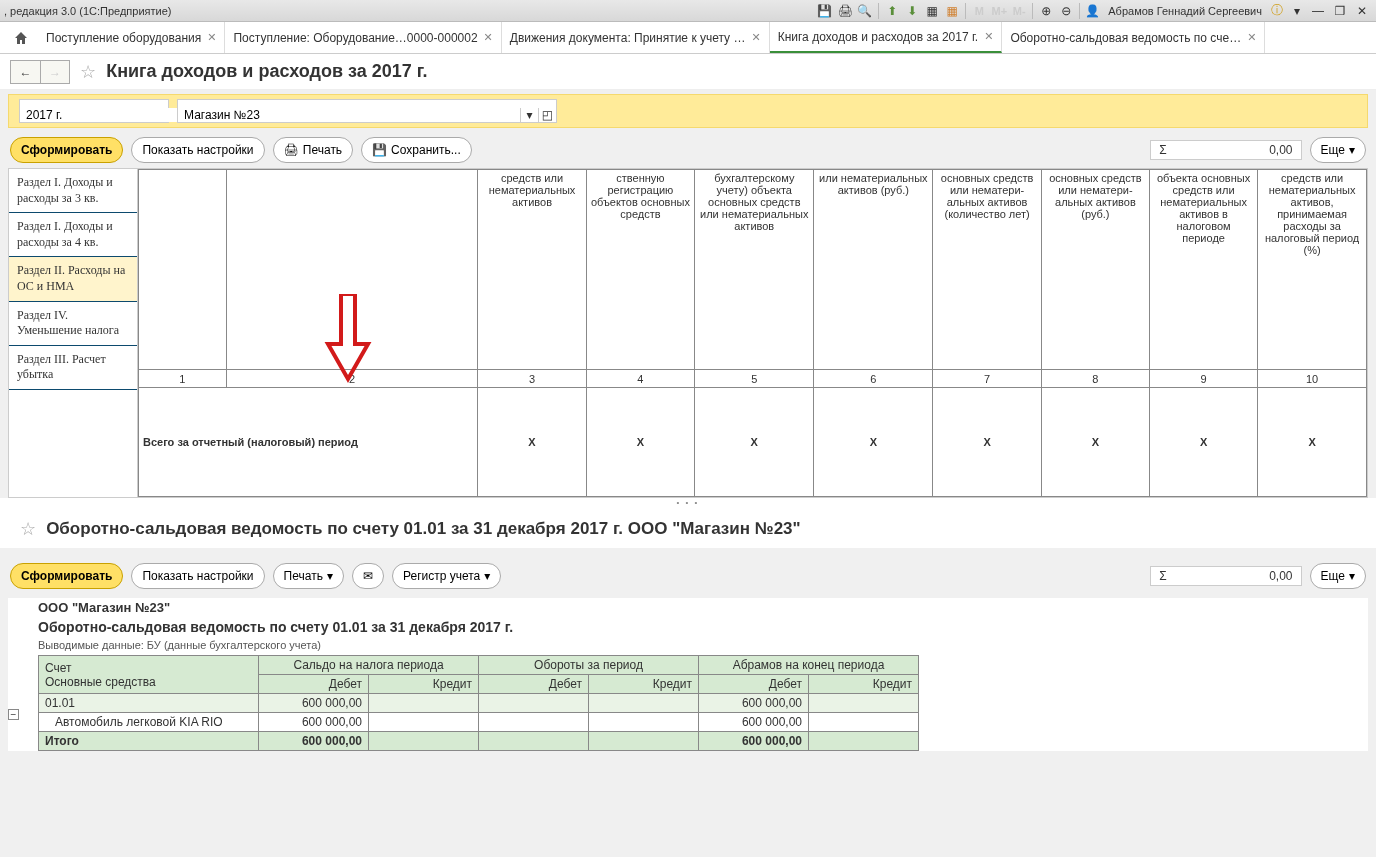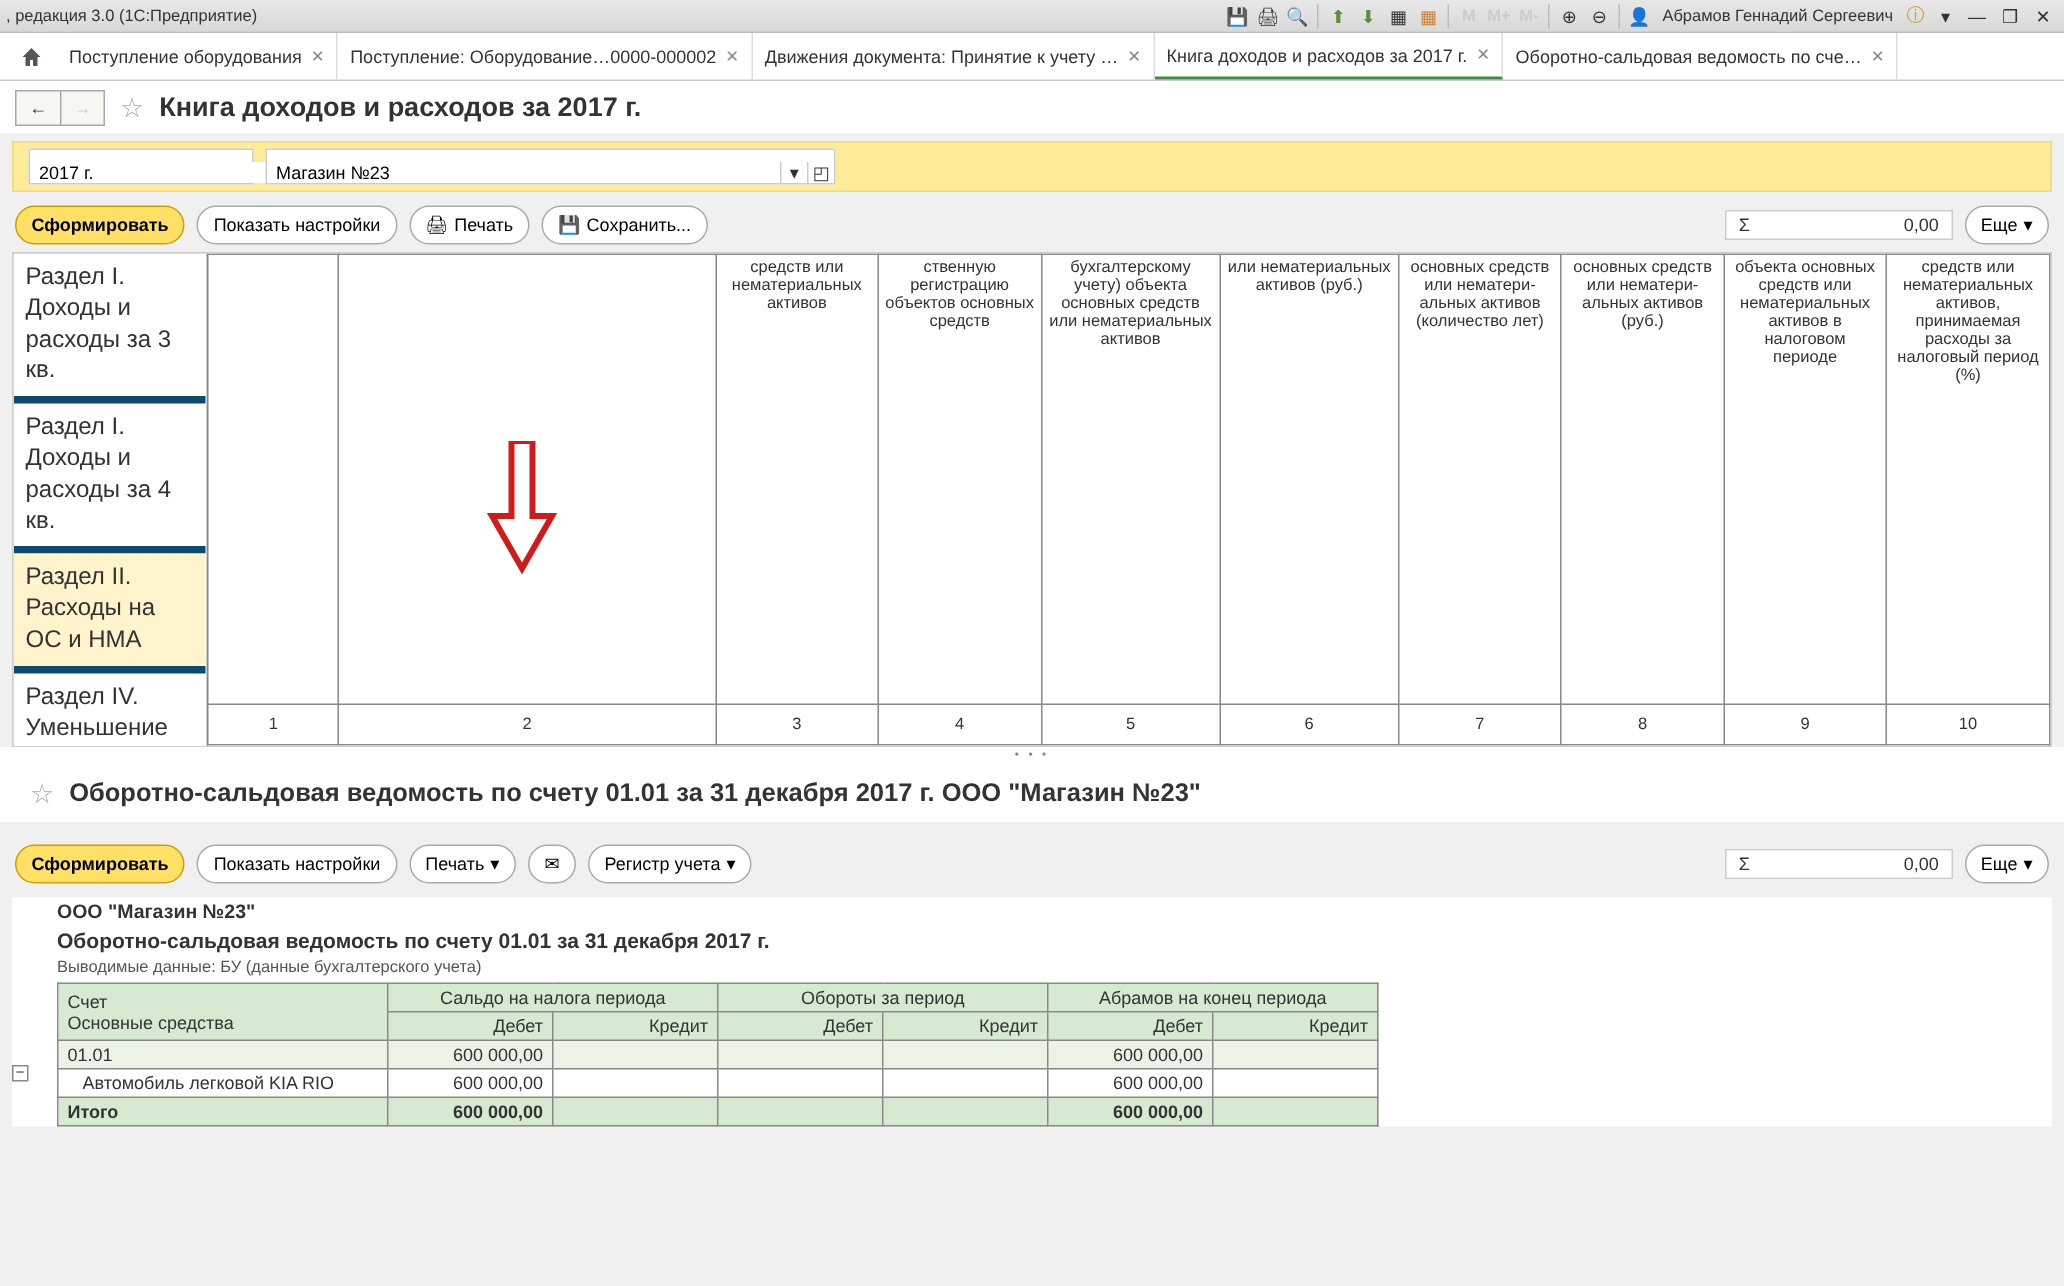--- a/index.html
+++ b/index.html
@@ -45,21 +45,21 @@
 .actionsrow { height: 36px; display: flex; align-items: center; padding: 2px 10px; gap: 8px; }
 .btn { height: 26px; background: #fff; border: 1px solid #aaa; padding: 0 10px; display: inline-flex; align-items: center; cursor: pointer; font-size: 12px; border-radius: 13px; gap: 4px; }
 .btn-primary { background: #ffe066; border-color: #c9a100; font-weight: bold; }
 .actions-right { margin-left: auto; display: flex; align-items: center; gap: 8px; }
 .sum-box { display: flex; align-items: center; gap: 6px; border: 1px solid #ccc; padding: 2px 8px; background: #fff; }
 .sum-val { width: 120px; text-align: right; }
 
 
 .top-panel { display: flex; height: 330px; margin: 0 8px; }
 .sidebar { width: 130px; background: #fff; border: 1px solid #ccc; overflow-y: auto; overflow-x: auto; }
-.sidebar-item { padding: 6px 8px; border-bottom: 5px solid #0c4a6e; cursor: pointer; font-size: 16px; line-height: 1.3; }
+.sidebar-item { padding: 6px 8px; border-bottom: 1px solid #0c4a6e; cursor: pointer; font-size: 12px; line-height: 1.3; font-family: Liberation Serif, serif; }
 .sidebar-item.selected { background: #fff4cc; }
 .report-area { flex: 1; background: #fff; border: 1px solid #ccc; border-left: none; position: relative; overflow: auto; }
 
 .report-table { border-collapse: collapse; height: 100%; }
 .report-table th, .report-table td { border: 1px solid #888; padding: 2px 4px; font-size: 11px; text-align: center; }
 .report-table th { vertical-align: top; font-weight: normal; height: 200px; }
 .report-table .colnum td { height: 18px; }
 .report-table .sumrow td { font-weight: bold; text-align: left; }
 .report-table .sumrow td.x { text-align: center; }
 
@@ -223,20 +223,31 @@
         <td>2</td>
         <td>3</td>
         <td>4</td>
         <td>5</td>
         <td>6</td>
         <td>7</td>
         <td>8</td>
         <td>9</td>
         <td>10</td>
       </tr>
+      <tr class="sumrow">
+        <td colspan="2">Всего за отчетный  (налоговый) период</td>
+        <td class="x">X</td>
+        <td class="x">X</td>
+        <td class="x">X</td>
+        <td class="x">X</td>
+        <td class="x">X</td>
+        <td class="x">X</td>
+        <td class="x">X</td>
+        <td class="x">X</td>
+      </tr>
     </tbody>
       </table>
     <div class="arrow-annotation">
       <svg width="50" height="90">
           <path d="M18 0 L18 50 L5 50 L25 85 L45 50 L32 50 L32 0 Z" fill="none" stroke="#d21a1a" stroke-width="4"></path>
         </svg>
     </div>
   </div>
 </div>
 

